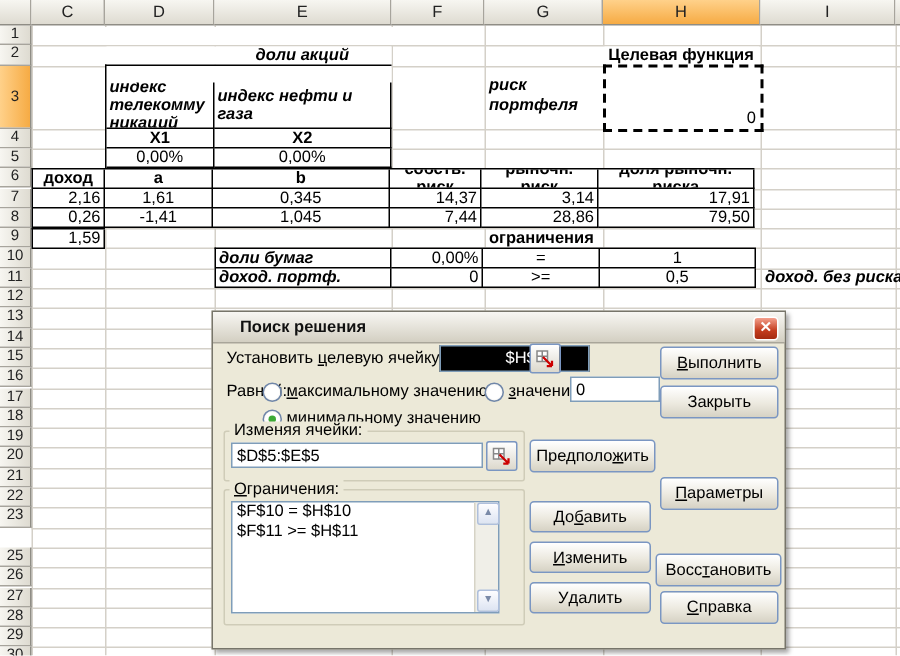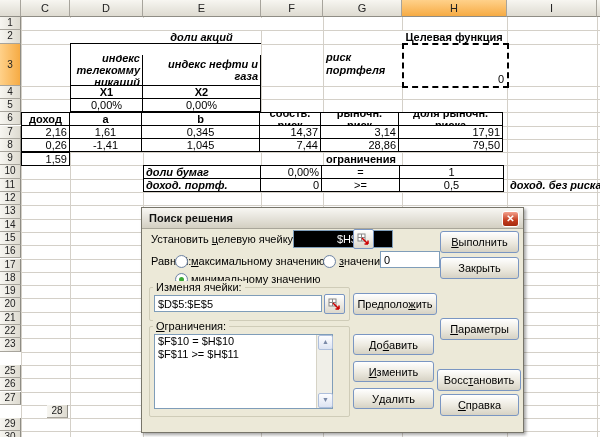--- a/index.html
+++ b/index.html
@@ -20,30 +20,30 @@
   .txt{position:absolute;font-size:11px;color:#000;white-space:nowrap;}
   .bi{font-weight:bold;font-style:italic;}
   .b{font-weight:bold;}
   .mask{position:absolute;background:#fff;}
   .tbox{position:absolute;display:grid;background:#fff;border-left:1px solid #000;border-top:1px solid #000;z-index:2;}
   .tbox>div{border-right:1px solid #000;border-bottom:1px solid #000;font-size:11px;
       display:flex;align-items:center;padding:0 2px;overflow:hidden;}
   .ac{justify-content:center;text-align:center;}
   .ar{justify-content:flex-end;}
   .sm{font-size:10px;}
-  .wrapc{white-space:normal;word-break:break-word;line-height:12px;text-align:right;margin-top:11px;}
+  .wrapc{white-space:normal;word-break:break-word;line-height:12px;text-align:left;margin-top:11px;}
   #h3cell{position:absolute;left:402px;top:43px;width:103px;height:41px;background:#fff;
       border:2px dashed #000;z-index:3;}
   #h3cell span{position:absolute;right:3px;bottom:1px;font-size:11px;}
   
   #dialog{position:absolute;left:141px;top:207px;width:381px;height:224px;background:#ece9d8;
       border:1px solid #77756a;box-shadow:2px 2px 3px rgba(0,0,0,.35);z-index:10;font-size:11px;}
   #dlg-title{position:absolute;left:0;top:0;right:0;height:20px;
       background:linear-gradient(#f8f7f3,#d3cfc2);border-bottom:1px solid #a9a69a;
-      font-weight:bold;font-size:11px;line-height:20px;padding-left:7px;color:#111;}
+      font-weight:bold;font-size:11px;line-height:20px;padding-left:18px;color:#111;}
   #dlg-close{position:absolute;right:4px;top:3px;width:15px;height:14px;border-radius:3px;
       background:linear-gradient(#f4a08c,#c33c1e 60%,#a52b10);border:1px solid #fff;
       color:#fff;font-size:10px;font-weight:bold;text-align:center;line-height:13px;}
   .dlbl{position:absolute;color:#000;}
   .xpbtn{position:absolute;border:1px solid #7a96c2;border-radius:3px;text-align:center;
       background:linear-gradient(#ffffff,#ece9df 55%,#d6d2c4);font-size:11px;color:#000;
       display:flex;align-items:center;justify-content:center;}
   .xpinput{position:absolute;background:#fff;border:1px solid #7f9db9;font-size:11px;
       padding:1px 3px;display:flex;align-items:center;}
   .refsel{background:#000;color:#fff;padding-left:43px;}
@@ -126,21 +126,21 @@
       <div class="rowhdr" style="top: 271.8px; height: 12.3px; line-height: 12.3px;">18</div>
       <div class="rowhdr" style="top: 285.1px; height: 12.3px; line-height: 12.3px;">19</div>
       <div class="rowhdr" style="top: 298.4px; height: 12.3px; line-height: 12.3px;">20</div>
       <div class="rowhdr" style="top: 311.7px; height: 12.3px; line-height: 12.3px;">21</div>
       <div class="rowhdr" style="top: 325px; height: 12.3px; line-height: 12.3px;">22</div>
       <div class="rowhdr" style="top: 338.3px; height: 12.3px; line-height: 12.3px;">23</div>
       <div class="rowhdr" style="top: 351.6px; height: 12.3px; line-height: 12.3px; margin-top: 40px;">24</div>
       <div class="rowhdr" style="top: 364.9px; height: 12.3px; line-height: 12.3px;">25</div>
       <div class="rowhdr" style="top: 378.2px; height: 12.3px; line-height: 12.3px;">26</div>
       <div class="rowhdr" style="top: 391.5px; height: 12.3px; line-height: 12.3px;">27</div>
-      <div class="rowhdr" style="top: 404.8px; height: 12.3px; line-height: 12.3px; margin-left: 47px;">28</div>
+      <div class="rowhdr" style="top: 404.8px; height: 12.3px; line-height: 12.3px;">28</div>
       <div class="rowhdr" style="top: 418.1px; height: 12.3px; line-height: 12.3px;">29</div>
       <div class="rowhdr" style="top: 431.4px; height: 12.3px; line-height: 12.3px;">30</div>
     </div>
 
   <div class="corner" style="left:0;width:20px"></div>
   <div class="colhdr" style="left:21px;width:48px">C</div>
   <div class="colhdr" style="left:70px;width:72px">D</div>
   <div class="colhdr" style="left:143px;width:117px">E</div>
   <div class="colhdr" style="left:261px;width:61px">F</div>
   <div class="colhdr" style="left:323px;width:78px">G</div>

